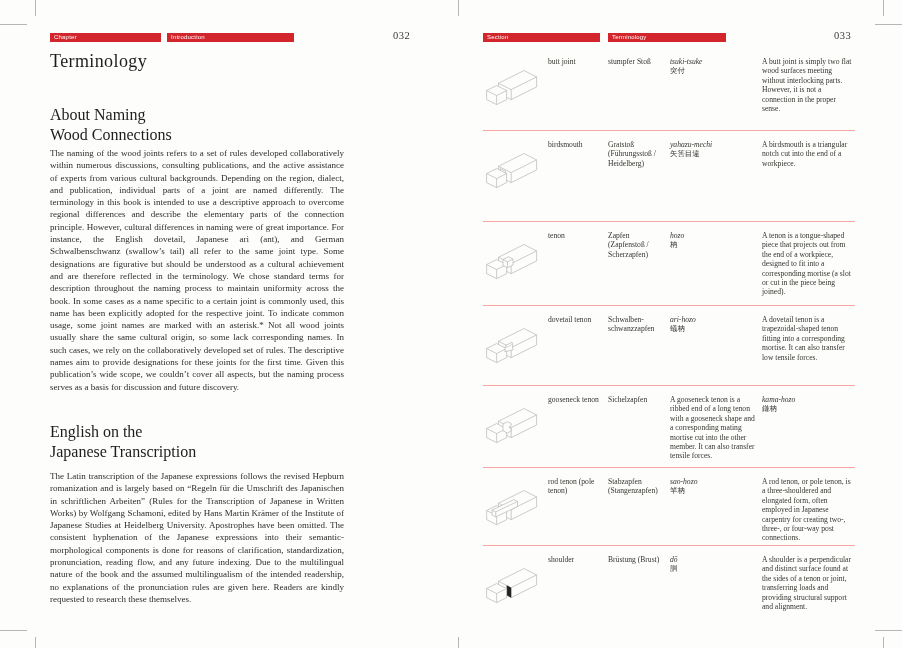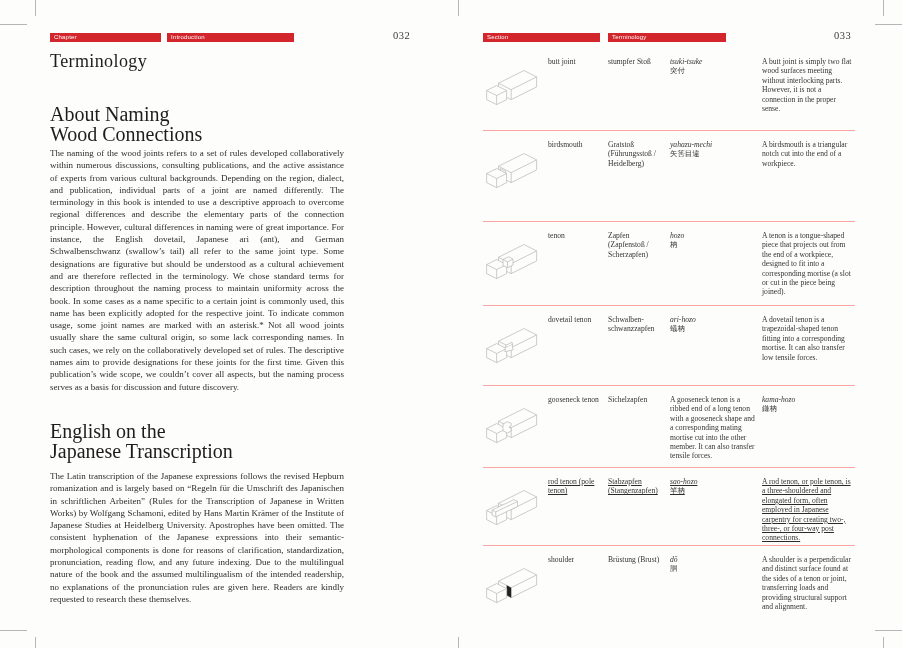--- a/index.html
+++ b/index.html
@@ -33,21 +33,21 @@
   .pn-left{left:393px;}
   .pn-right{left:834px;}
 
   
   .page-title{
     position:absolute;left:50px;top:51px;
     font-size:18px;letter-spacing:0.4px;color:#1e1d1b;
   }
   .section-heading{
     position:absolute;left:50px;
-    font-size:20px;line-height:19.5px;color:#1e1d1b;
+    font-size:16px;line-height:19.5px;color:#1e1d1b;
   }
   .heading-1{top:105px;}
   .heading-2{top:422px;}
   .body-para{
     position:absolute;left:50px;width:294px;
     font-size:9px;line-height:12.3px;text-align:justify;
     color:#2e2d2a;overflow:hidden;
   }
   .para-1{top:147px;height:276px;}
   .para-2{top:470px;height:161px;}
@@ -59,21 +59,21 @@
     grid-template-columns:65px 60px 62px 92px 93px;
     padding-top:9px;
   }
   .joint-row:first-child{padding-top:2px;}
   .joint-row + .joint-row{border-top:1px solid #fca5a5;}
   .joint-row:nth-child(1){height:75px;}
   .joint-row:nth-child(2){height:79px;}
   .joint-row:nth-child(3){height:84px;margin-top:12px;}
   .joint-row:nth-child(4){height:80px;}
   .joint-row:nth-child(5){height:82px;}
-  .joint-row:nth-child(6){height:78px;text-decoration:underline;}
+  .joint-row:nth-child(6){height:78px;}
   .joint-row:nth-child(7){height:97px;}
 
   .cell{font-size:7.6px;line-height:9.4px;color:#35342f;}
   .cell.illo{padding-top:2px;}
   .cell.illo svg{display:block;}
   .cell.name{padding-right:8px;}
   .cell.german{padding-right:6px;}
   .romaji{font-style:italic;}
   .kanji{font-family:"DejaVu Sans", sans-serif;font-size:7.4px;line-height:9.4px;}
   .cell.desc{padding-right:2px;}

